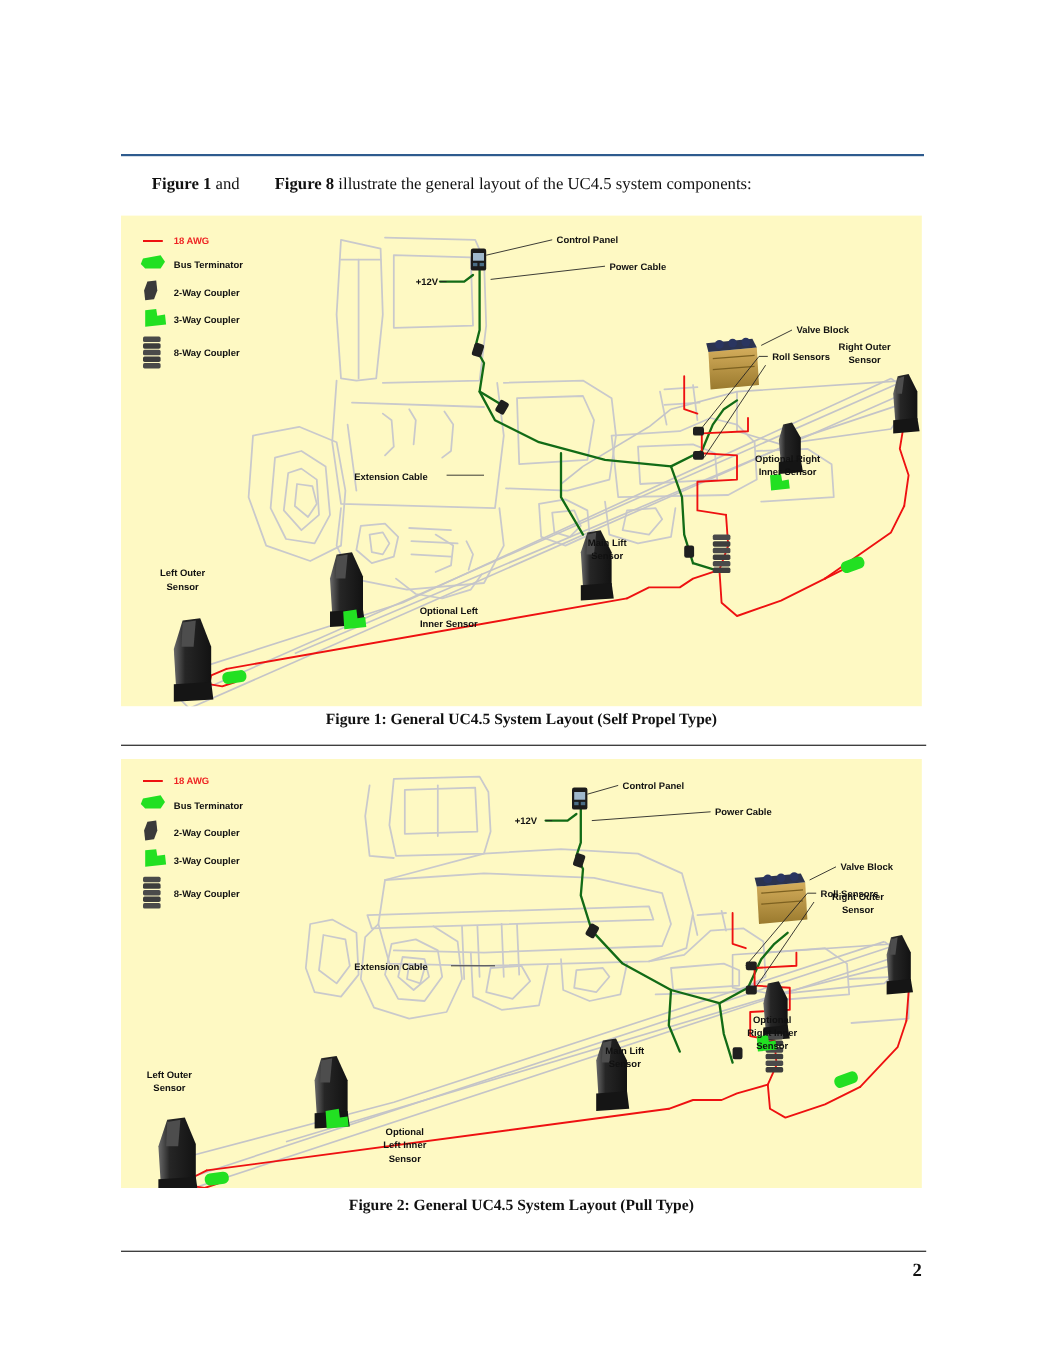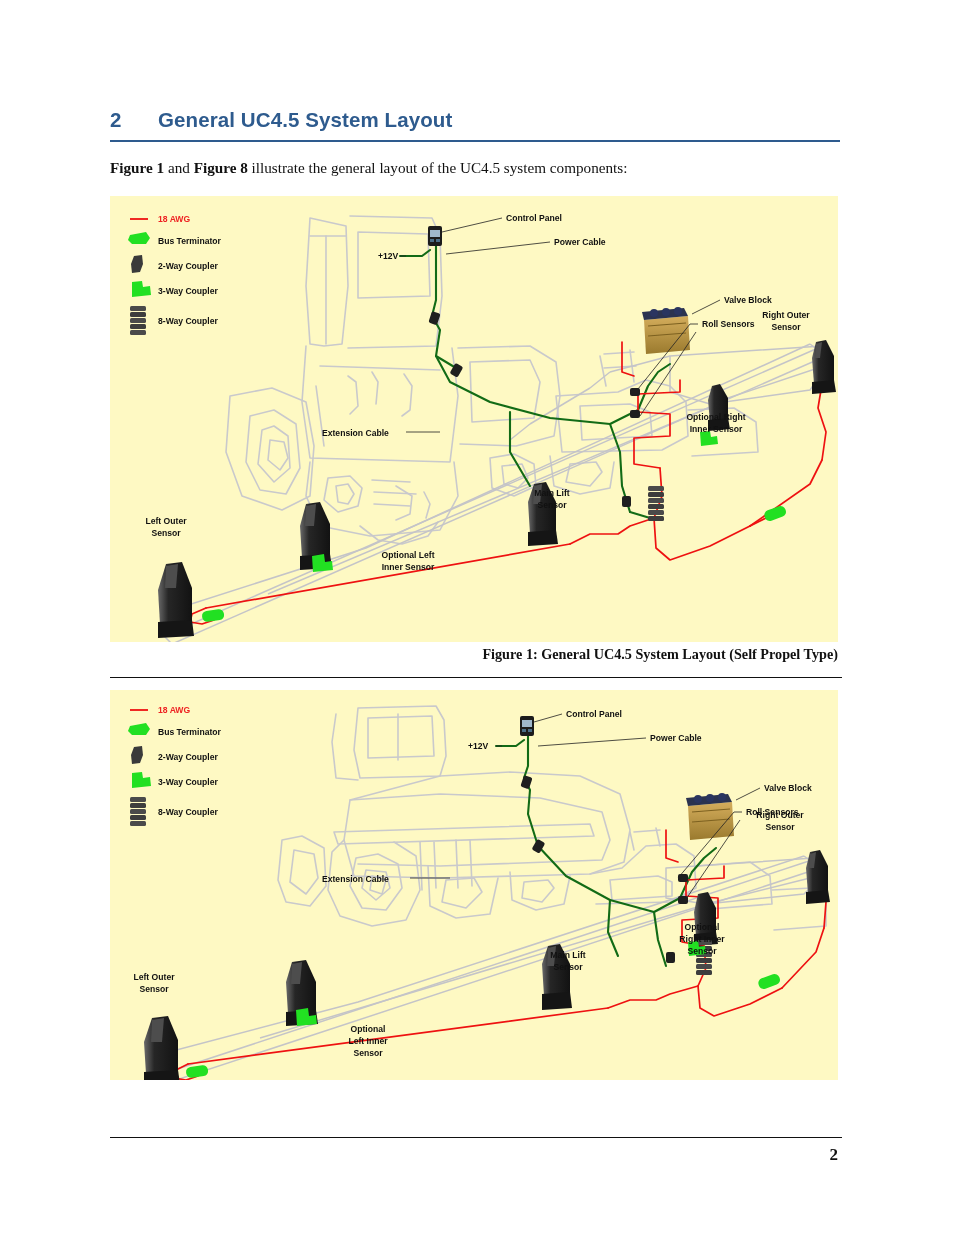--- a/index.html
+++ b/index.html
@@ -52,21 +52,21 @@
     position: absolute;
     left: 110px;
     top: 158px;
     width: 740px;
     font-size: 15.2px;
     line-height: 20px;
     color: #111111;
     font-family: "Liberation Serif", serif;
     white-space: nowrap;
   }
-  .intro b { font-weight: bold; }
+  .intro b { font-weight: bold; margin-left: 28px; }
 
   
   .figure-block { position: absolute; }
   #figure-1-block { left: 110px; top: 196px; width: 730px; height: 470px; }
   #figure-2-block { left: 110px; top: 690px; width: 730px; height: 422px; }
 
   .figure-canvas {
     position: absolute;
     left: 0; top: 0;
     width: 728px;
@@ -79,21 +79,21 @@
     position: absolute;
     left: 0; top: 0;
     width: 100%;
     height: 100%;
   }
 
   .figure-caption {
     position: absolute;
     left: 0;
     width: 728px;
-    text-align: right;
+    text-align: center;
     font-size: 14.2px;
     font-weight: bold;
     color: #111111;
     font-family: "Liberation Serif", serif;
   }
   #figure-1-block .figure-caption { top: 450px; }
   #figure-2-block .figure-caption { top: 398px; }
 
   .section-rule {
     position: absolute;
@@ -142,23 +142,20 @@
   .tractor { stroke: #c9c9cc; stroke-width: 1.6; fill: none; stroke-linejoin: round; stroke-linecap: round; }
   .boom { stroke: #c4c4c8; stroke-width: 1.5; fill: none; stroke-linejoin: round; }
   .wire-green { stroke: #126b16; stroke-width: 2.1; fill: none; stroke-linejoin: round; stroke-linecap: round; }
   .wire-red { stroke: #ee1111; stroke-width: 1.7; fill: none; stroke-linejoin: round; stroke-linecap: round; }
 </style>
 </head>
 <body>
 
 <div class="page">
 
-  <div class="section-heading">
-    <span class="num">2</span><span>General UC4.5 System Layout</span>
-  </div>
   <div class="heading-rule"></div>
 
   <div class="intro">
     <b>Figure 1</b><span> and </span><b>Figure 8</b><span> illustrate the general layout of the UC4.5 system components:</span>
   </div>
 
   <div class="figure-block" id="figure-1-block">
     <div class="figure-canvas">
       <svg viewBox="0 0 728 446" preserveAspectRatio="none">
         <defs>
@@ -581,18 +578,19 @@
         <text class="dlabel" x="212" y="192">Extension Cable</text>
         <text class="dlabel" x="458" y="268" text-anchor="middle">Main Lift</text>
         <text class="dlabel" x="458" y="280" text-anchor="middle">Sensor</text>
         <text class="dlabel" x="44" y="290" text-anchor="middle">Left Outer</text>
         <text class="dlabel" x="44" y="302" text-anchor="middle">Sensor</text>
         <text class="dlabel" x="258" y="342" text-anchor="middle">Optional</text>
         <text class="dlabel" x="258" y="354" text-anchor="middle">Left Inner</text>
         <text class="dlabel" x="258" y="366" text-anchor="middle">Sensor</text>
       </svg>
     </div>
+    <div class="figure-caption">Figure 2: General UC4.5 System Layout (Pull Type)</div>
   </div>
 
   <div class="footer-rule"></div>
   <div class="page-number">2</div>
 
 </div>
 
 </body></html>

